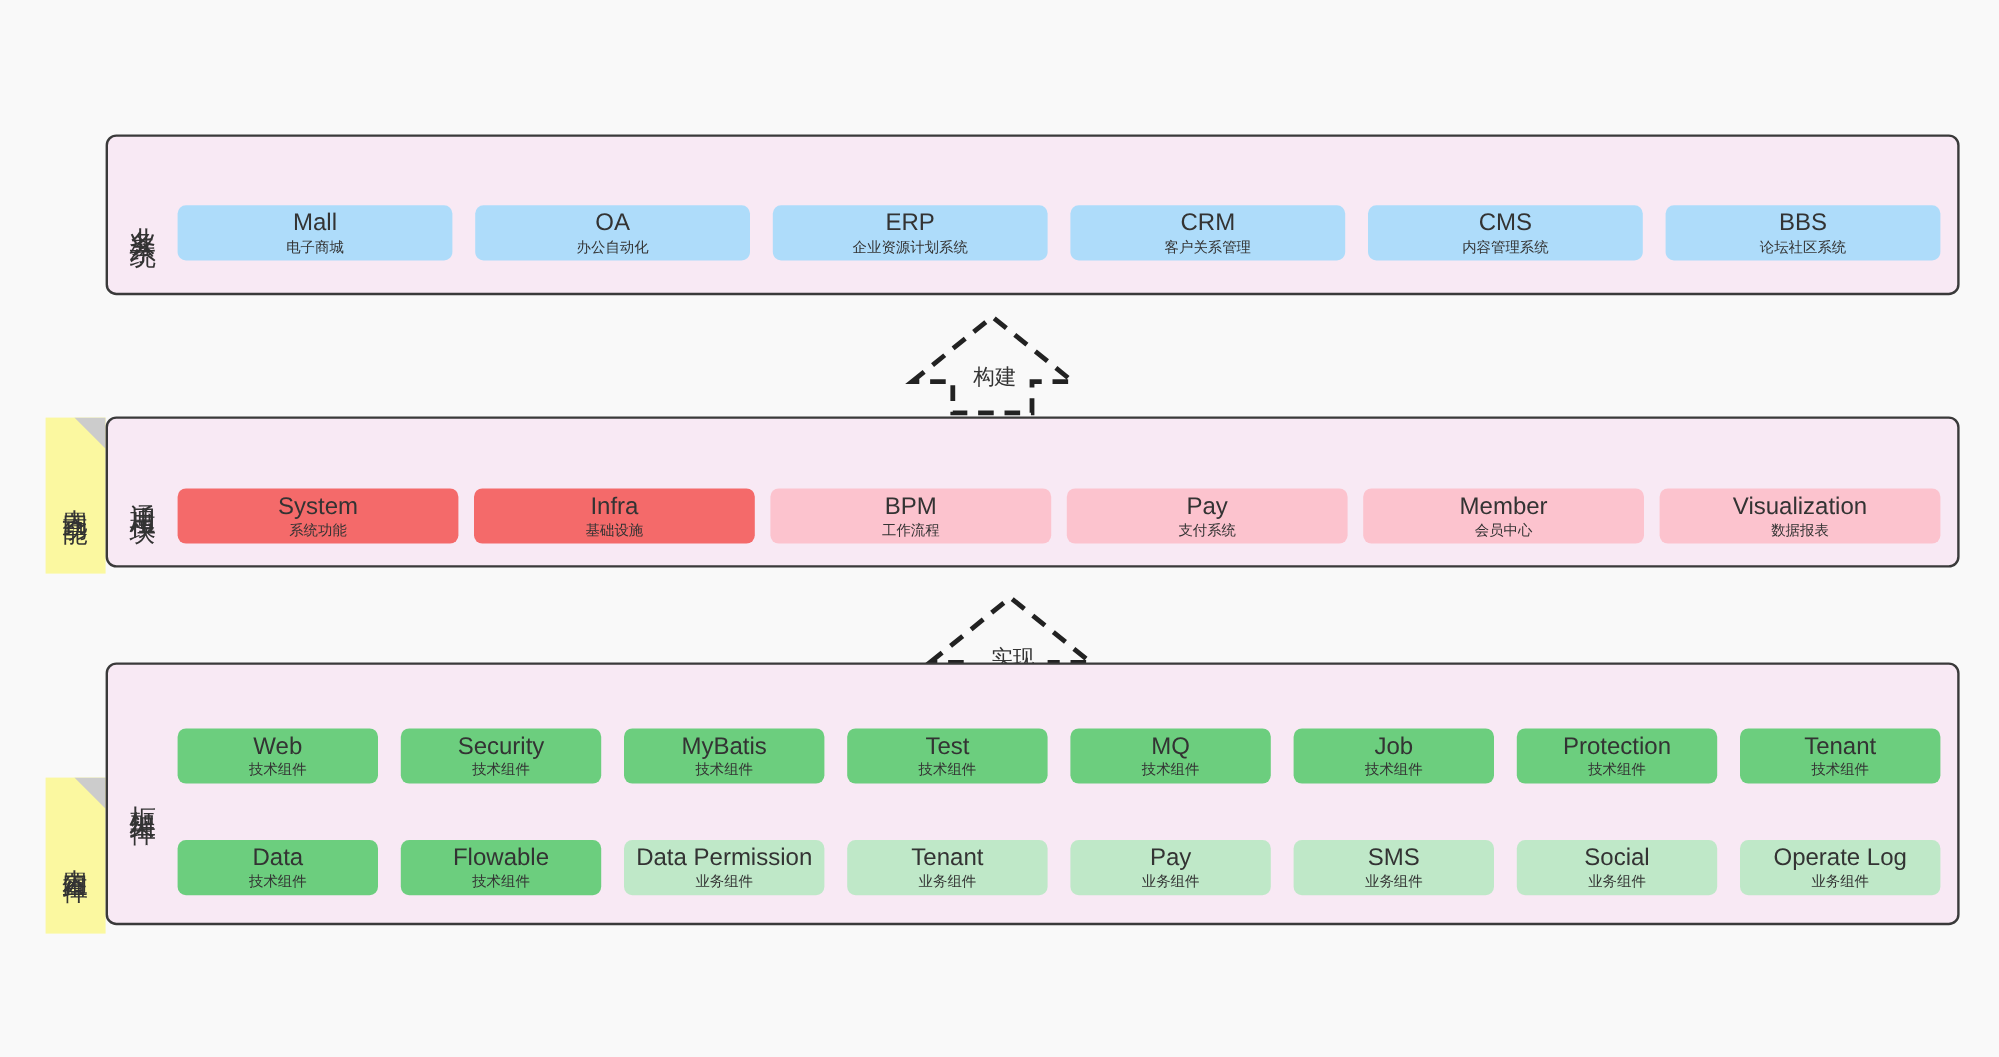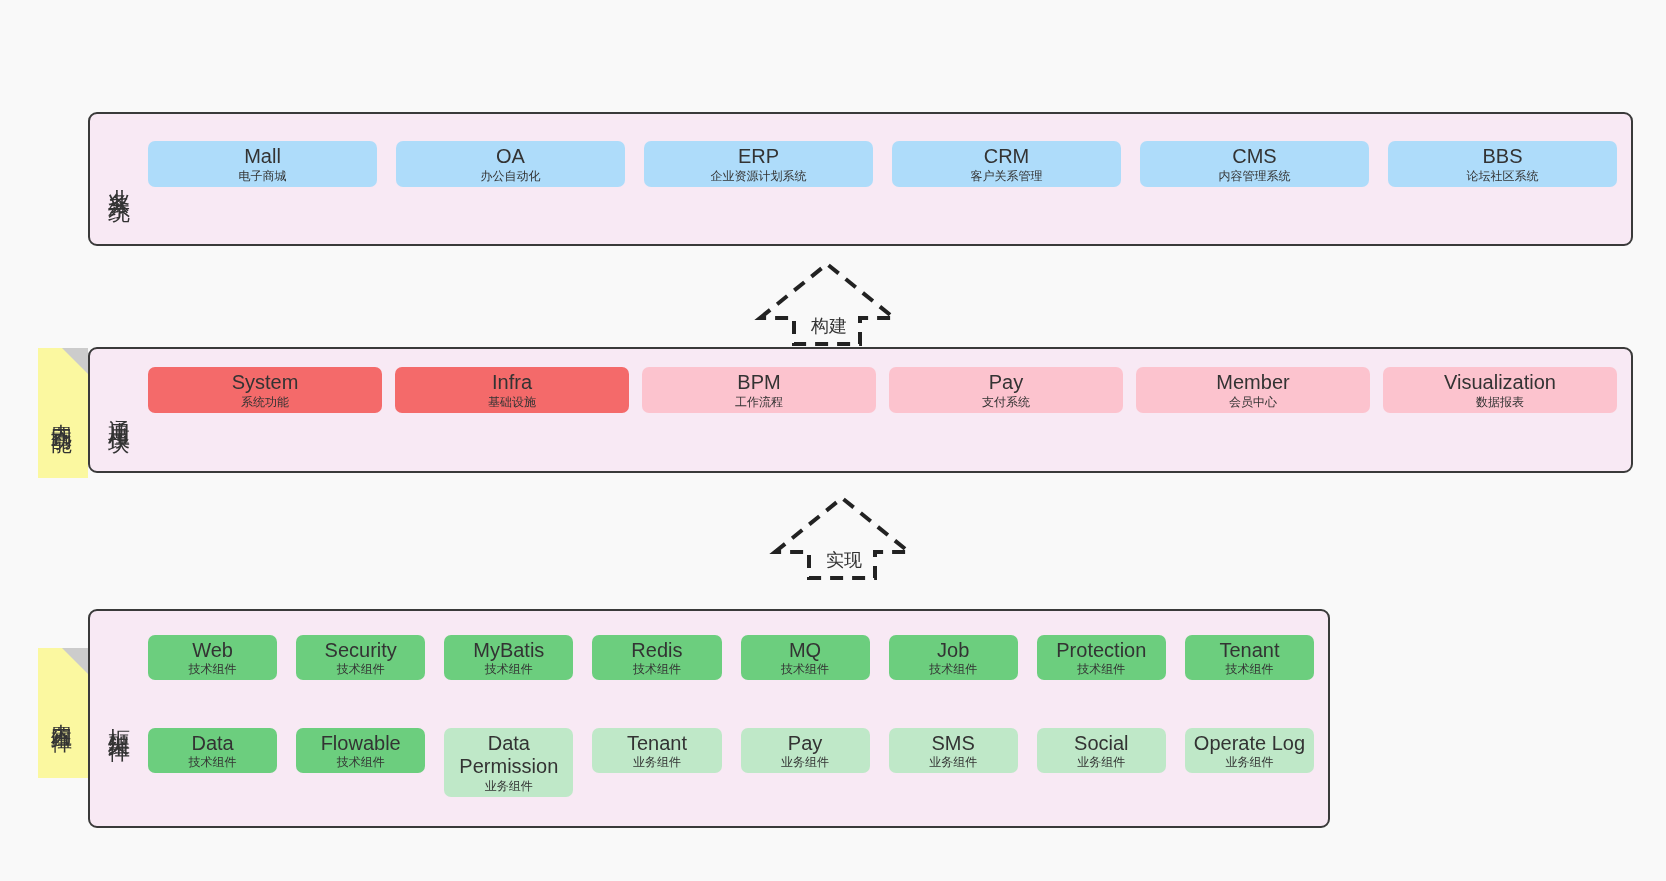--- a/index.html
+++ b/index.html
@@ -49,21 +49,21 @@
     display: flex;
     flex-direction: column;
     justify-content: center;
     gap: 18px;
     padding: 0 14px 0 6px;
   }
   .node-row {
     display: flex;
     flex-direction: row;
     gap: 19px;
-    align-items: flex-start;
+    align-items: flex-end;
   }
 
   
   .node {
     flex: 1 1 0;
     box-sizing: border-box;
     border-radius: 7px;
     display: flex;
     flex-direction: column;
     align-items: center;
@@ -127,21 +127,20 @@
   .connector svg { display: block; overflow: visible; }
   .connector .conn-label {
     position: absolute;
     left: 50%;
     transform: translateX(-50%);
     font-size: 18px;
     color: #333333;
     background: transparent;
     white-space: nowrap;
     user-select: none;
-    margin-top: 12px;
   }
 </style>
 </head>
 <body>
 
 <div id="canvas">
 
   <div class="layer-panel" id="panel-business" style="left:88px; top:112px; width:1545px; height:134px;">
     <div class="layer-title">业务系统</div>
     <div class="layer-body">
@@ -223,39 +222,39 @@
       <path d="M 5 60 L 72 6 L 139 60 L 105 60 L 105 86 L 39 86 L 39 60 Z" stroke="#222222" stroke-width="4" stroke-dasharray="13 9" stroke-linejoin="miter" fill="none"></path>
     </svg>
     <span class="conn-label" style="top:44px; left:74px;">实现</span>
   </div>
 
   <div class="sticky" id="sticky-framework" style="left:38px; top:648px; width:50px; height:130px;">
     <span class="fold"></span>
     <span class="txt">内置组件</span>
   </div>
 
-  <div class="layer-panel" id="panel-framework" style="left:88px; top:609px; width:1242px; height:219px;">
+  <div class="layer-panel" id="panel-framework" style="left:88px; top:552px; width:1545px; height:219px;">
     <div class="layer-title">框架组件</div>
     <div class="layer-body">
 
       <div class="node-row row-bottom">
         <div class="node c-green">
           <span class="nm">Web</span>
           <span class="sub">技术组件</span>
         </div>
         <div class="node c-green">
           <span class="nm">Security</span>
           <span class="sub">技术组件</span>
         </div>
         <div class="node c-green">
           <span class="nm">MyBatis</span>
           <span class="sub">技术组件</span>
         </div>
         <div class="node c-green">
-          <span class="nm">Redis</span>
+          <span class="nm">Test</span>
           <span class="sub">技术组件</span>
         </div>
         <div class="node c-green">
           <span class="nm">MQ</span>
           <span class="sub">技术组件</span>
         </div>
         <div class="node c-green">
           <span class="nm">Job</span>
           <span class="sub">技术组件</span>
         </div>

